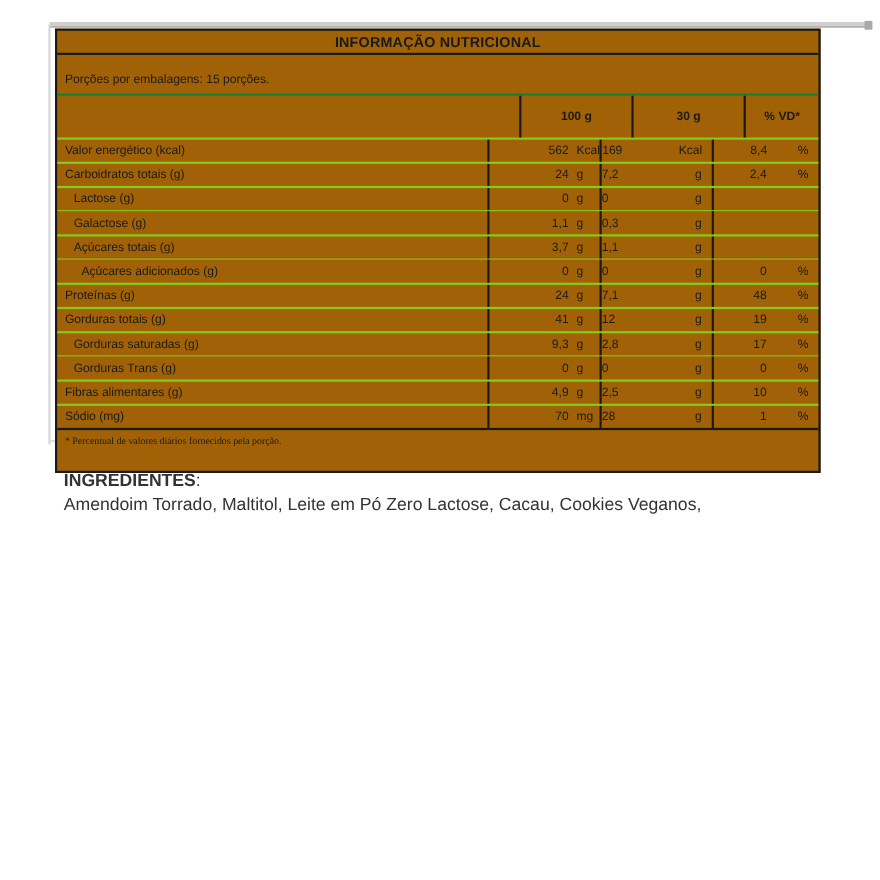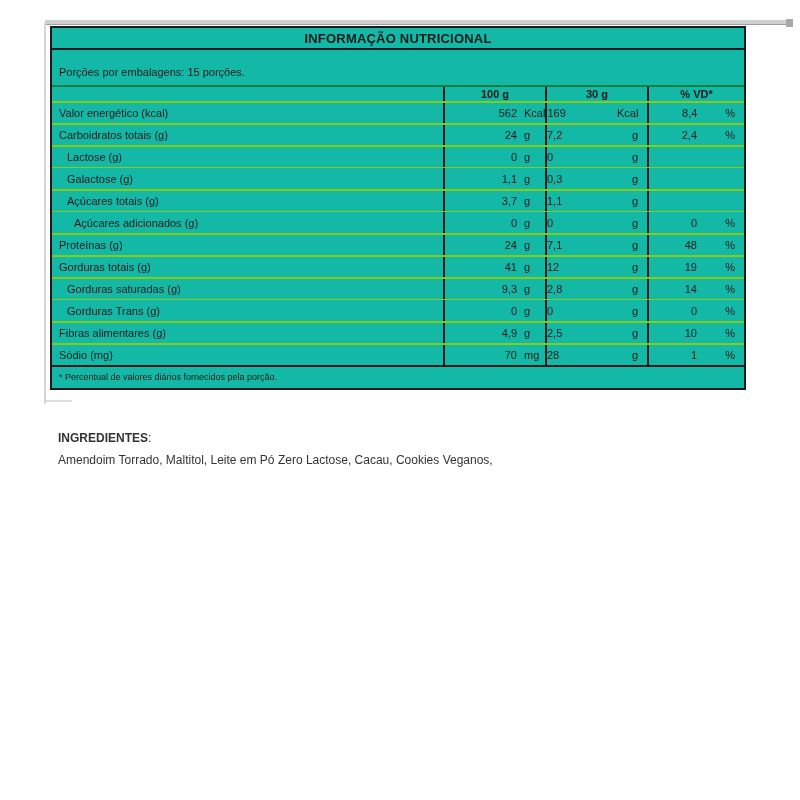--- a/index.html
+++ b/index.html
@@ -9,47 +9,47 @@
 
   
   .scan-band-top { position:absolute; left:45px; top:20px; width:748px; height:5px;
                    background:#cfcfcf; border-bottom:1px solid #9f9f9f; }
   .scan-band-cap { position:absolute; right:0; top:-1px; width:7px; height:8px; background:#a9a9a9; }
   .scan-line-left { position:absolute; left:44px; top:22px; width:2px; height:382px; background:#d6d6d6; }
   .scan-tick-bottom { position:absolute; left:46px; top:400px; width:26px; height:2px; background:#dddddd; }
 
   
   .ntable { position:absolute; left:50px; top:26px; width:696px;
-            border:2px solid #1a1a1a; background:#14b8a6; font-size:11px; }
+            border:2px solid #1a1a1a; background:#a16207; font-size:11px; }
   .title-row { height:22px; display:flex; align-items:center; justify-content:center;
                border-bottom:2px solid #1a1a1a; font-weight:bold; font-size:13px; letter-spacing:0.2px; }
   .servings { border-bottom:2px solid #15803d; padding:14px 7px 4px 7px; }
   .servings .sline { line-height:17px; white-space:pre; }
-  .head-row { display:flex; height:14px; }
+  .head-row { display:flex; height:38px;margin-left:29px; }
   .trow { display:flex; height:22px; border-top:2px solid #84cc16; }
   .trow.b1 { border-top-width:1px; }
   .c { display:flex; align-items:center; }
   .c-label { flex:0 0 391px; padding-left:7px; }
   .c-label.ind1 { padding-left:15px; }
   .c-label.ind2 { padding-left:22px; }
   .c-100 { flex:0 0 102px; border-left:2px solid #1a1a1a; }
   .c-30  { flex:0 0 102px; border-left:2px solid #1a1a1a; }
   .c-vd  { flex:1; border-left:2px solid #1a1a1a; }
   .hcell { justify-content:center; font-weight:bold; }
   .c-100 .val { width:72px; text-align:right; }
   .c-100 .unit { margin-left:7px; }
   .c-30 .val { width:60px; text-align:left; }
   .c-30 .unit { flex:1; text-align:right; padding-right:9px; }
   .c-vd .val { width:48px; text-align:right; }
   .c-vd .unit { flex:1; text-align:right; padding-right:9px; }
-  .foot-row { border-top:2px solid #1a1a1a; padding:5px 7px 6px 7px; font-size:9px; }
+  .foot-row { border-top:2px solid #1a1a1a; padding:5px 7px 22px 7px; font-size:9px;font-family:Liberation Serif, serif; }
 
   
   .ingredients { position:absolute; left:58px; top:427px; width:640px;
-                 font-size:12px; color:#333333; }
+                 font-size:16px; color:#333333; }
   .ing-heading { font-weight:bold; line-height:22px; }
   .ing-heading .colon { font-weight:normal; }
   .ing-line { line-height:22px; font-weight:normal; }
 </style>
 </head>
 <body>
 
 <div class="stage">
 
   <div class="scan-band-top">
@@ -205,21 +205,21 @@
       <div class="c c-label ind1">Gorduras saturadas (g)</div>
       <div class="c c-100">
           <span class="val">9,3</span>
           <span class="unit">g</span>
         </div>
       <div class="c c-30">
           <span class="val">2,8</span>
           <span class="unit">g</span>
         </div>
       <div class="c c-vd">
-          <span class="val">14</span>
+          <span class="val">17</span>
           <span class="unit">%</span>
         </div>
     </div>
 
     <div class="trow b1">
       <div class="c c-label ind1">Gorduras Trans (g)</div>
       <div class="c c-100">
           <span class="val">0</span>
           <span class="unit">g</span>
         </div>

